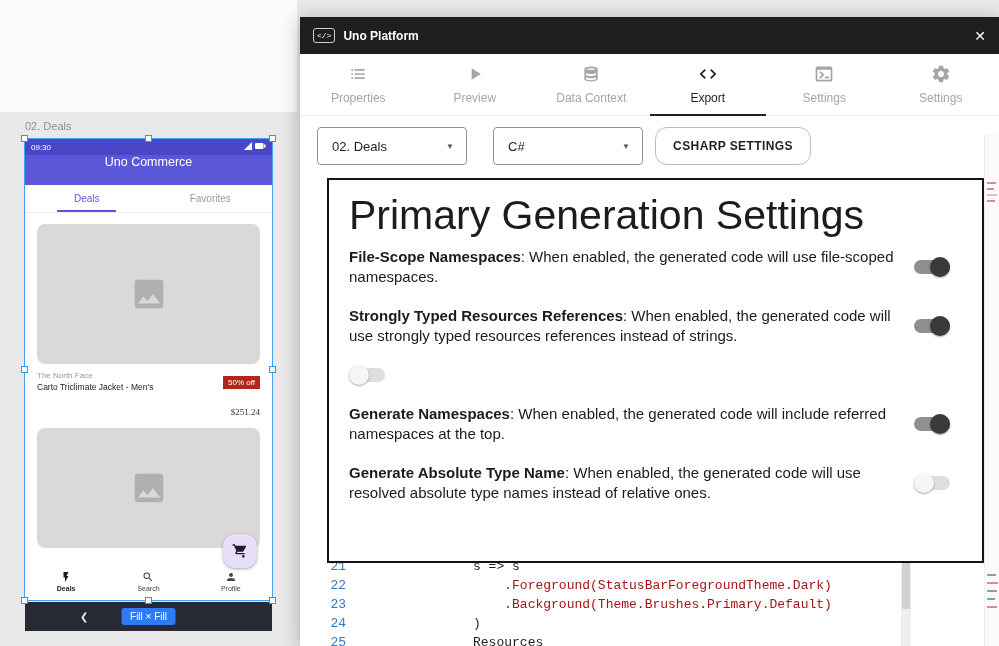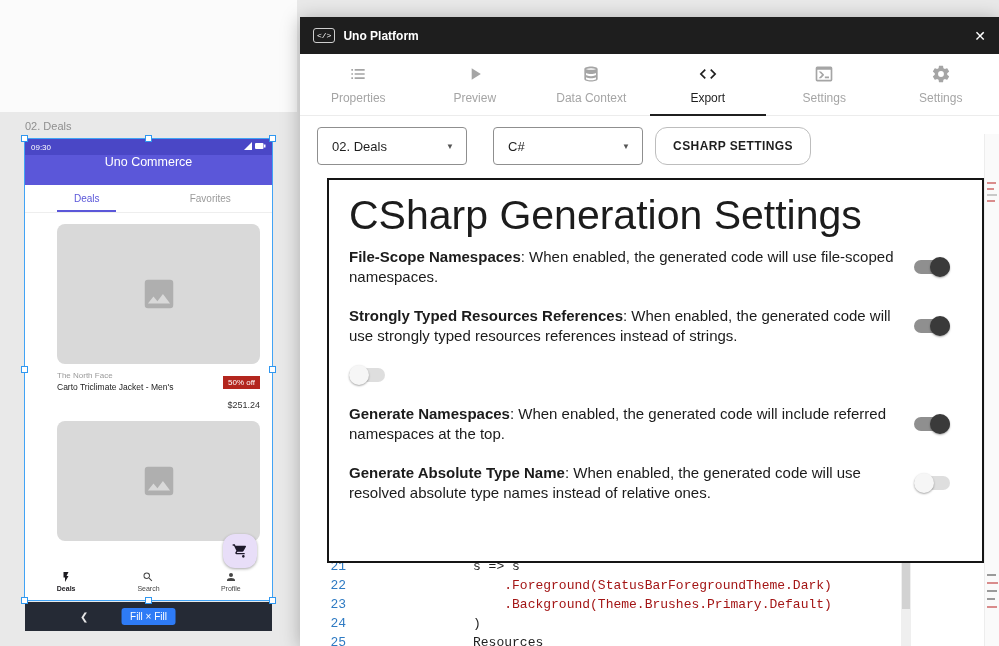--- a/index.html
+++ b/index.html
@@ -14,29 +14,29 @@
   .h-tl{left:-4px;top:-4px}.h-tm{left:calc(50% - 4px);top:-4px}.h-tr{right:-4px;top:-4px}
   .h-ml{left:-4px;top:calc(50% - 4px)}.h-mr{right:-4px;top:calc(50% - 4px)}
   .h-bl{left:-4px;bottom:-4px}.h-bm{left:calc(50% - 4px);bottom:-4px}.h-br{right:-4px;bottom:-4px}
   .phone { position:absolute; inset:0; background:#fff; display:flex; flex-direction:column; overflow:hidden; }
   .statusbar { height:16px; background:#4a47c6; color:#fff; display:flex; justify-content:space-between; align-items:center; padding:0 6px; font-size:8px; flex:none; }
   .appbar { height:30px; background:#5b57d9; color:#fff; display:flex; align-items:flex-start; justify-content:center; font-size:12.5px; flex:none; }
   .ptabs { height:28px; display:flex; border-bottom:1px solid #eee; background:#fff; flex:none; }
   .ptab { flex:1; display:flex; align-items:center; justify-content:center; font-size:10px; color:#9a9a9a; position:relative; cursor:pointer; }
   .ptab.active { color:#5b57d9; }
   .ptab.active::after { content:""; position:absolute; bottom:0; left:26%; right:26%; height:2px; background:#5b57d9; }
-  .pcontent { flex:1; position:relative; background:#fff; overflow:hidden;padding-left:20px; }
+  .pcontent { flex:1; position:relative; background:#fff; overflow:hidden; }
   .card { background:#d9d9d9; border-radius:8px; margin:11px 12px 0; display:flex; align-items:center; justify-content:center; }
   .card1{height:140px}.card2{height:120px}
   .prodrow { display:flex; justify-content:space-between; padding:7px 12px 0; align-items:flex-start; }
   .brand { font-size:8px; color:#9a9a9a; margin-bottom:2px; }
   .pname { font-size:8.5px; color:#1c1c1c; }
   .pricebox { text-align:right; }
   .pbadge { background:#b3261e; color:#fff; font-size:8px; padding:2px 5px; display:inline-block; }
-  .pprice { font-size:9px; color:#333; margin-top:11px; }
+  .pprice { font-size:9px; color:#333; margin-top:18px;font-family:Liberation Serif, serif; }
   .fab { position:absolute; right:15px; bottom:32px; width:34px; height:34px; border-radius:12px; background:#e8def8; display:flex; align-items:center; justify-content:center; box-shadow:0 1px 3px rgba(0,0,0,.35); z-index:3; cursor:pointer; }
   .pnav { height:38px; background:#fff; display:flex; align-items:center; flex:none; }
   .pnav-item { flex:1; display:flex; flex-direction:column; align-items:center; justify-content:center; gap:2px; cursor:pointer; }
   .pnav-label { font-size:7px; color:#454545; }
   .pnav-item.active .pnav-label { font-weight:bold; color:#1d1b20; }
   .design-bar { position:absolute; left:25px; top:602px; width:247px; height:29px; background:#252a35; display:flex; align-items:center; }
   .chev { margin-left:55px; color:#e8e8e8; font-size:10px; cursor:pointer; }
   .fillpill { position:absolute; left:50%; transform:translateX(-50%); background:#2e7bf6; color:#fff; font-size:10px; padding:3px 9px; border-radius:3px; cursor:pointer; }
 
   
@@ -251,21 +251,21 @@
       <div class="mm" style="top:60px;width:10px;background:#c9c9c9"></div>
       <div class="mm" style="top:66px;width:8px;background:#d98c8c"></div>
       <div class="mm" style="top:440px;width:9px;background:#9a9a9a"></div>
       <div class="mm" style="top:448px;width:11px;background:#d98c8c"></div>
       <div class="mm" style="top:456px;width:10px;background:#9a9a9a"></div>
       <div class="mm" style="top:464px;width:8px;background:#9a9a9a"></div>
       <div class="mm" style="top:472px;width:10px;background:#d98c8c"></div>
     </div>
 
     <div class="modal">
-      <div class="modal-title">CSharp Generation Settings</div>
+      <div class="modal-title">Primary Generation Settings</div>
 
       <div class="setting">
         <div class="setting-text"><span class="setting-name">File-Scope Namespaces</span><span>: When enabled, the generated code will use file-scoped namespaces.</span></div>
         <div class="switch on">
             <div class="track"></div>
             <div class="knob"></div>
           </div>
       </div>
 
       <div class="setting">

